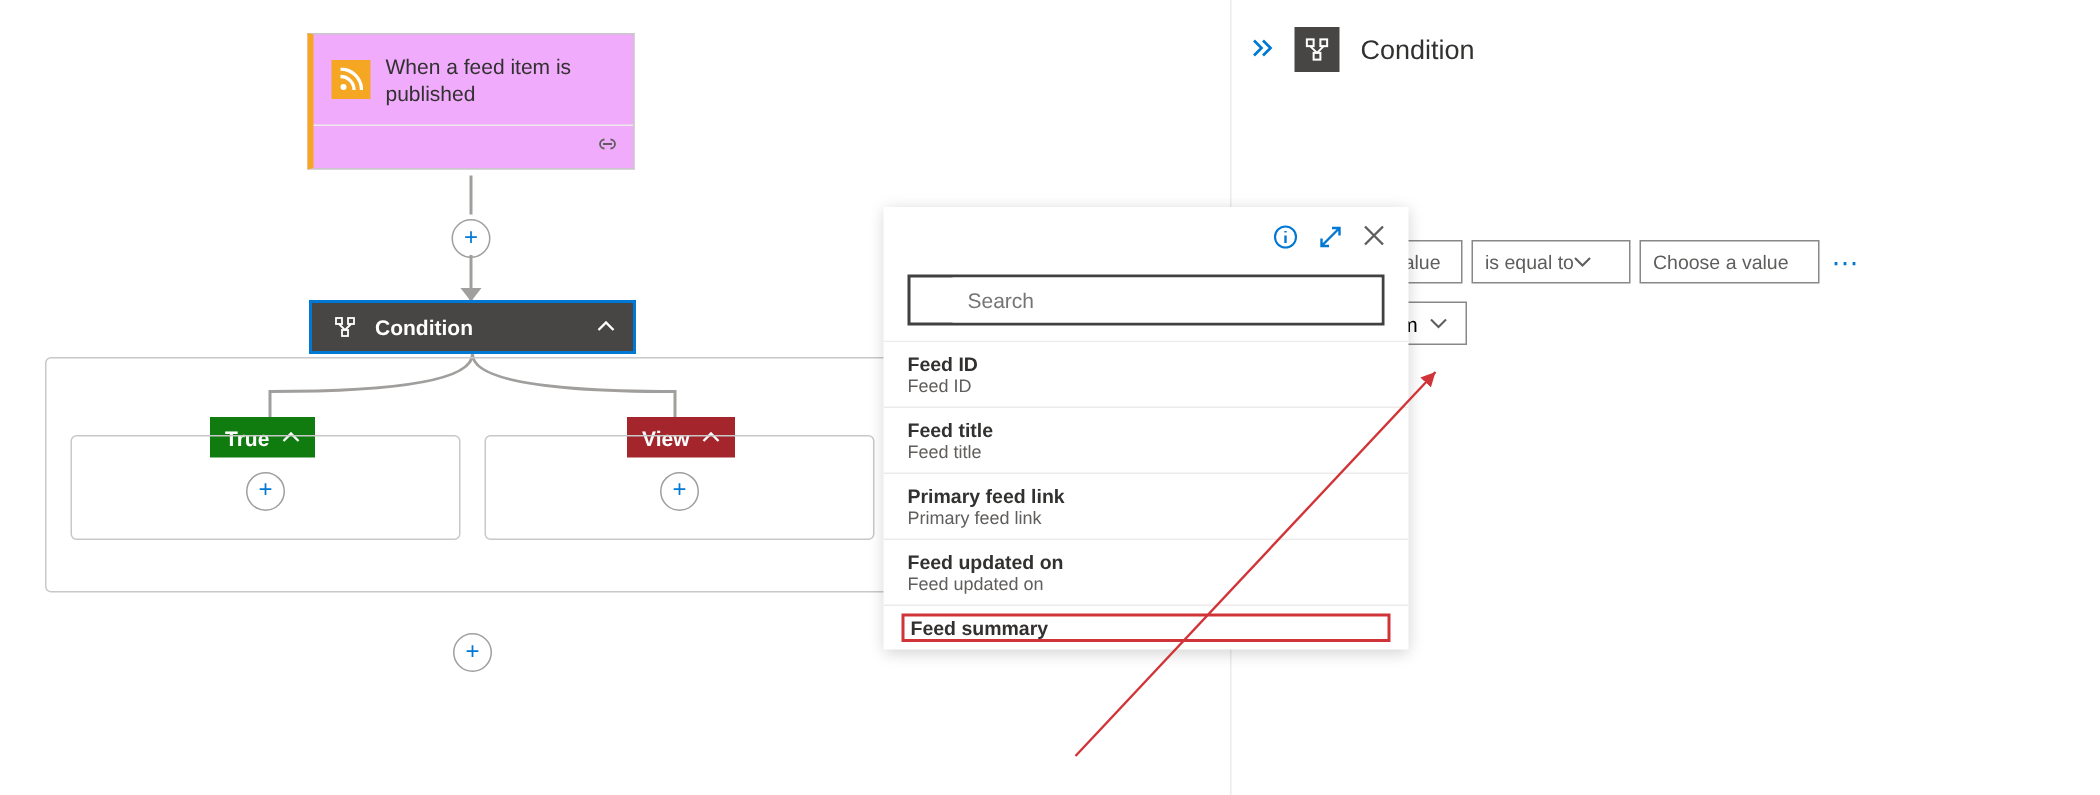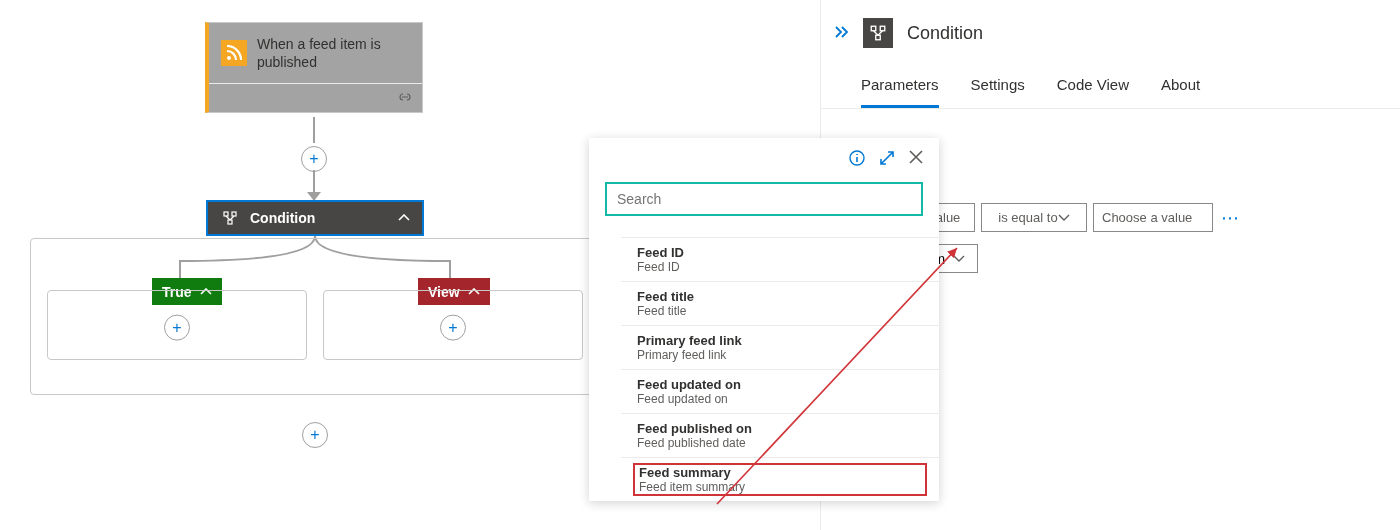--- a/index.html
+++ b/index.html
@@ -7,21 +7,21 @@
   font-family: "Segoe UI", -apple-system, BlinkMacSystemFont, sans-serif;
   background: #fff;
   width: 1400px;
   height: 530px;
   overflow: hidden;
   position: relative;
 }
 .canvas-area { position: absolute; left: 0; top: 0; width: 820px; height: 530px; }
 .trigger-card {
   position: absolute; left: 205px; top: 22px; width: 218px;
-  border: 1px solid #c8c8c8; background: #a3a3a3;
+  border: 1px solid #c8c8c8; background: #f0abfc;
   border-left: 4px solid #f5a623;
 }
 .trigger-body { display: flex; align-items: center; gap: 10px; padding: 12px; }
 .trigger-icon {
   width: 26px; height: 26px; background: #f5a623;
   display: flex; align-items: center; justify-content: center;
   flex-shrink: 0;
 }
 .trigger-label { font-size: 14px; color: #323130; line-height: 1.3; }
 .trigger-foot { text-align: right; padding: 4px 10px 6px; border-top: 1px solid #edebe9; }
@@ -56,21 +56,21 @@
 .branch-container {
   position: absolute; left: 30px; top: 238px; width: 570px; height: 157px;
   border: 1px solid #c8c8c8; border-radius: 4px;
 }
 .branch-svg { position: absolute; left: 30px; top: 236px; }
 .branch-badge {
   position: absolute; top: 278px; height: 27px;
   display: flex; align-items: center; gap: 8px; padding: 0 10px;
   color: #fff; font-size: 14px; font-weight: 600;
 }
-.badge-true { left: 152px; background: #107c10; justify-content: center; }
+.badge-true { left: 140px; background: #107c10; justify-content: center; }
 .badge-false { left: 418px; background: #a4262c; }
 .branch-box {
   position: absolute; top: 290px; width: 260px; height: 70px;
   border: 1px solid #c8c8c8; border-radius: 4px;
 }
 .box-true { left: 47px; }
 .box-false { left: 323px; }
 .box-plus {
   position: absolute; left: 50%; top: 50%; transform: translate(-50%, -40%);
   width: 26px; height: 26px; border-radius: 50%;
@@ -97,43 +97,43 @@
 .tab.active { border-bottom: 3px solid #0078d4; }
 .panel-body { padding: 18px 20px 0 40px; }
 .sub-label { font-size: 12px; color: #323130; }
 .sub-label .req { color: #a4262c; }
 .row-controls { display: flex; gap: 6px; margin-top: 76px; align-items: center; }
 .inp {
   border: 1px solid #8a8886; padding: 6px 8px; font-size: 13px;
   color: #605e5c; background: #fff;
 }
 .inp.val1 { width: 114px; }
-.sel { width: 106px; display: flex; justify-content: center; align-items: center; }
+.sel { width: 106px; display: flex; justify-content: flex-start; align-items: center; }
 .inp.val2 { width: 120px; }
 .more-dots { color: #0078d4; font-size: 18px; letter-spacing: 2px; cursor: pointer; padding: 0 2px; }
 .new-item-btn {
   margin-top: 12px; border: 1px solid #8a8886; padding: 5px 12px 5px 8px;
   display: inline-flex; align-items: center; gap: 8px; font-size: 14px;
   cursor: pointer;
 }
 .popup {
   position: absolute; left: 589px; top: 138px; width: 350px;
   background: #fff; box-shadow: 0 2px 10px rgba(0,0,0,0.18);
 }
 .popup-top { display: flex; justify-content: flex-end; gap: 14px; padding: 12px 16px 6px; }
 .popup-top span { color: #0078d4; cursor: pointer; font-size: 16px; }
 .popup-top .close-x { color: #605e5c; }
 .search-box {
-  margin: 6px 16px 21px; border: 2px solid #14b8a6;
+  margin: 6px 16px 10px; border: 2px solid #404040; padding-left: 28px;
 }
 .search-box input {
   width: 100%; border: none; outline: none; padding: 7px 10px;
   font-size: 14px; color: #605e5c;
 }
-.dyn-list { max-height: 300px; overflow-y: auto; margin-left: 32px; }
+.dyn-list { max-height: 300px; overflow-y: auto; }
 .dyn-item { padding: 7px 16px; border-top: 1px solid #edebe9; cursor: pointer; }
 .dyn-title { font-size: 13px; font-weight: 600; color: #323130; }
 .dyn-desc { font-size: 12px; color: #605e5c; }
 .dyn-item.highlighted .dyn-wrap {
   border: 2px solid #d13438; padding: 0 4px; margin: -2px -4px;
 }
 .dyn-list::-webkit-scrollbar { width: 10px; }
 .dyn-list::-webkit-scrollbar-track { background: #f3f2f1; }
 .dyn-list::-webkit-scrollbar-thumb { background: #c8c6c4; }
 .annotation-arrow {
@@ -228,26 +228,20 @@
       <svg width="18" height="18" viewBox="0 0 16 16">
           <rect x="2" y="2" width="4" height="4" fill="none" stroke="#fff" stroke-width="1.2"></rect>
           <rect x="10" y="2" width="4" height="4" fill="none" stroke="#fff" stroke-width="1.2"></rect>
           <rect x="6" y="10" width="4" height="4" fill="none" stroke="#fff" stroke-width="1.2"></rect>
           <path d="M4 6 L8 10 M12 6 L8 10" stroke="#fff" stroke-width="1.2"></path>
         </svg>
     </span>
     <span class="panel-title">Condition</span>
   </div>
 
-  <div class="tab-row">
-    <div class="tab active">Parameters</div>
-    <div class="tab">Settings</div>
-    <div class="tab">Code View</div>
-    <div class="tab">About</div>
-  </div>
 
   <div class="panel-body">
     <div class="row-controls">
       <div class="inp val1">Choose a value</div>
       <div class="inp sel">
         <span>is equal to</span>
         <svg width="12" height="8" viewBox="0 0 12 8">
             <path d="M1 1 L6 6 L11 1" stroke="#605e5c" stroke-width="1.4" fill="none"></path>
           </svg>
       </div>
@@ -304,30 +298,23 @@
           <div class="dyn-title">Primary feed link</div>
           <div class="dyn-desc">Primary feed link</div>
         </div>
       </div>
       <div class="dyn-item">
         <div class="dyn-wrap">
           <div class="dyn-title">Feed updated on</div>
           <div class="dyn-desc">Feed updated on</div>
         </div>
       </div>
-      <div class="dyn-item">
-        <div class="dyn-wrap">
-          <div class="dyn-title">Feed published on</div>
-          <div class="dyn-desc">Feed published date</div>
-        </div>
-      </div>
       <div class="dyn-item highlighted">
         <div class="dyn-wrap">
           <div class="dyn-title">Feed summary</div>
-          <div class="dyn-desc">Feed item summary</div>
         </div>
       </div>
     </div>
 </div>
 
 <svg class="annotation-arrow" width="260" height="270">
   <defs>
       <marker id="ah" markerWidth="8" markerHeight="8" refX="6" refY="3" orient="auto">
         <path d="M0 0 L6 3 L0 6 Z" fill="#d13438"></path>
       </marker>

